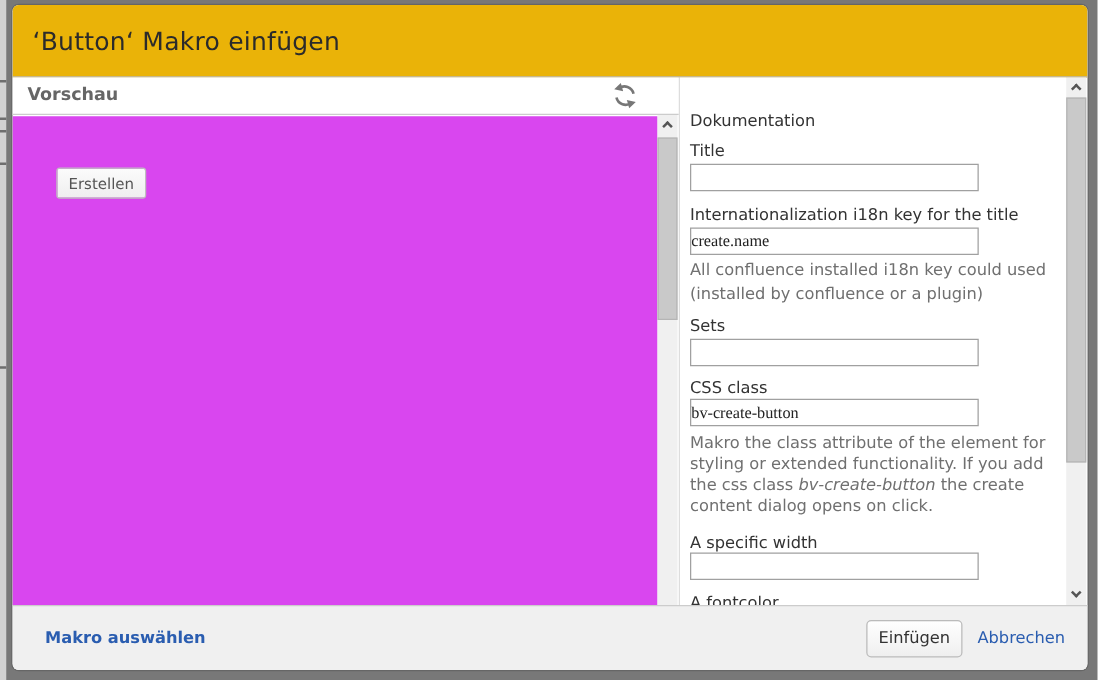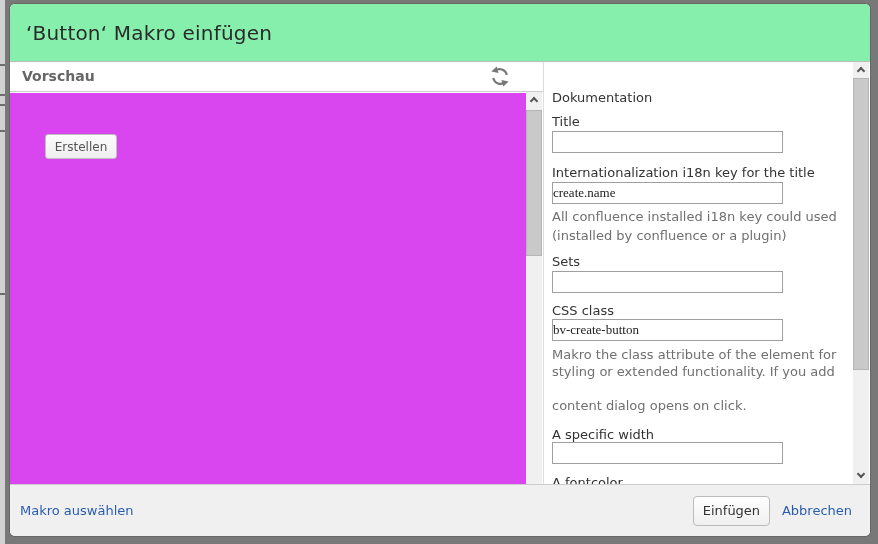--- a/index.html
+++ b/index.html
@@ -15,21 +15,21 @@
 
   .dialog {
     position:absolute; left:10px; top:4px; width:860px; height:532px;
     background:#ffffff; border-radius:5px; overflow:hidden;
     box-shadow:0 0 0 1px rgba(0,0,0,.15);
   }
 
   
   .titlebar {
     position:absolute; left:0; top:0; width:860px; height:58px;
-    background:#86efac; border-bottom:1px solid #bbb;
+    background:#eab308; border-bottom:1px solid #bbb;
     display:flex; align-items:center; padding-left:16px;
   }
   .titlebar h1 { font-size:20px; font-weight:400; color:#2b2b2b; letter-spacing:.2px; }
 
   
   .preview-header {
     position:absolute; left:0; top:58px; width:533px; height:30px;
     background:#fff; border-bottom:1px solid #ccc;
   }
   .preview-header .ph-label {
@@ -69,21 +69,21 @@
   }
   .fp-help em { font-style:italic; }
 
   
   .footer {
     position:absolute; left:0; top:480px; width:860px; height:52px;
     background:#f0f0f0; border-top:1px solid #ccc;
     display:flex; align-items:center;
   }
   .link { color:#2a5db0; font-size:13px; text-decoration:none; cursor:pointer; }
-  .footer .left-link { margin-left:10px; }
+  .footer .left-link { margin-left:26px;font-weight:bold; }
   .footer .spacer { flex:1; }
   .insert-btn {
     width:77px; height:30px; margin-right:12px;
     background:linear-gradient(#ffffff,#efefef);
     border:1px solid #bbb; border-radius:4px;
     font-family:inherit; font-size:13px; color:#333; cursor:pointer;
   }
   .footer .cancel-link { margin-right:18px; }
 </style>
 </head>
@@ -139,20 +139,21 @@
     <div class="fp fp-help" style="top:147px">All confluence installed i18n key could used</div>
     <div class="fp fp-help" style="top:166px">(installed by confluence or a plugin)</div>
 
     <div class="fp fp-text" style="top:192px">Sets</div>
     <input class="fp-input" style="top: 209px;" value="">
 
     <div class="fp fp-text" style="top:241px">CSS class</div>
     <input class="fp-input" style="top: 257px;" value="bv-create-button">
     <div class="fp fp-help" style="top:285px">Makro the class attribute of the element for</div>
     <div class="fp fp-help" style="top:302px">styling or extended functionality. If you add</div>
+    <div class="fp fp-help" style="top:319px"><span>the css class </span><em>bv-create-button</em><span> the create</span></div>
     <div class="fp fp-help" style="top:336px">content dialog opens on click.</div>
 
     <div class="fp fp-text" style="top:365px">A specific width</div>
     <input class="fp-input" style="top: 380px;" value="">
 
     <div class="fp fp-text" style="top:413px">A fontcolor</div>
   </div>
 
   <div class="scrollbar sb-right">
     <span class="sb-btn" style="top:0">

